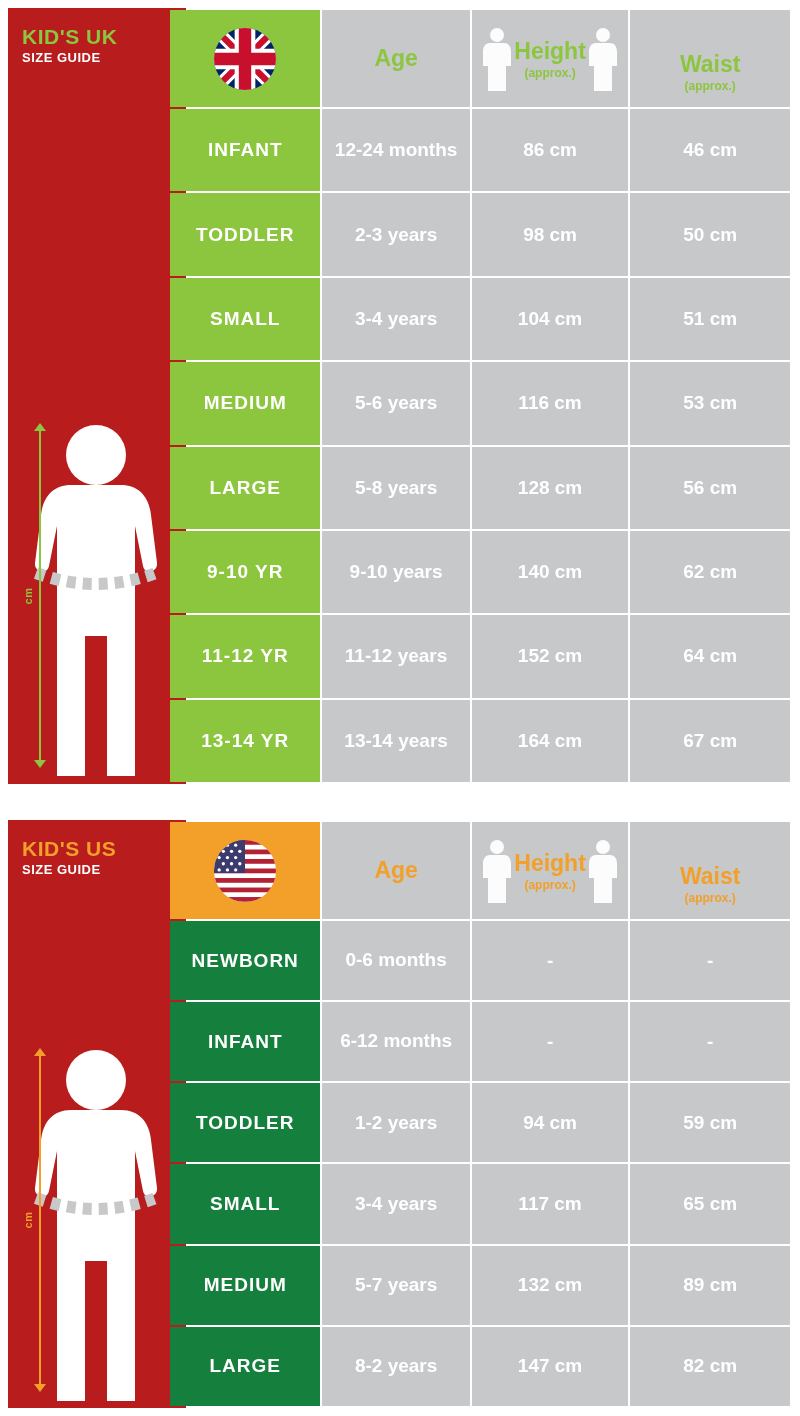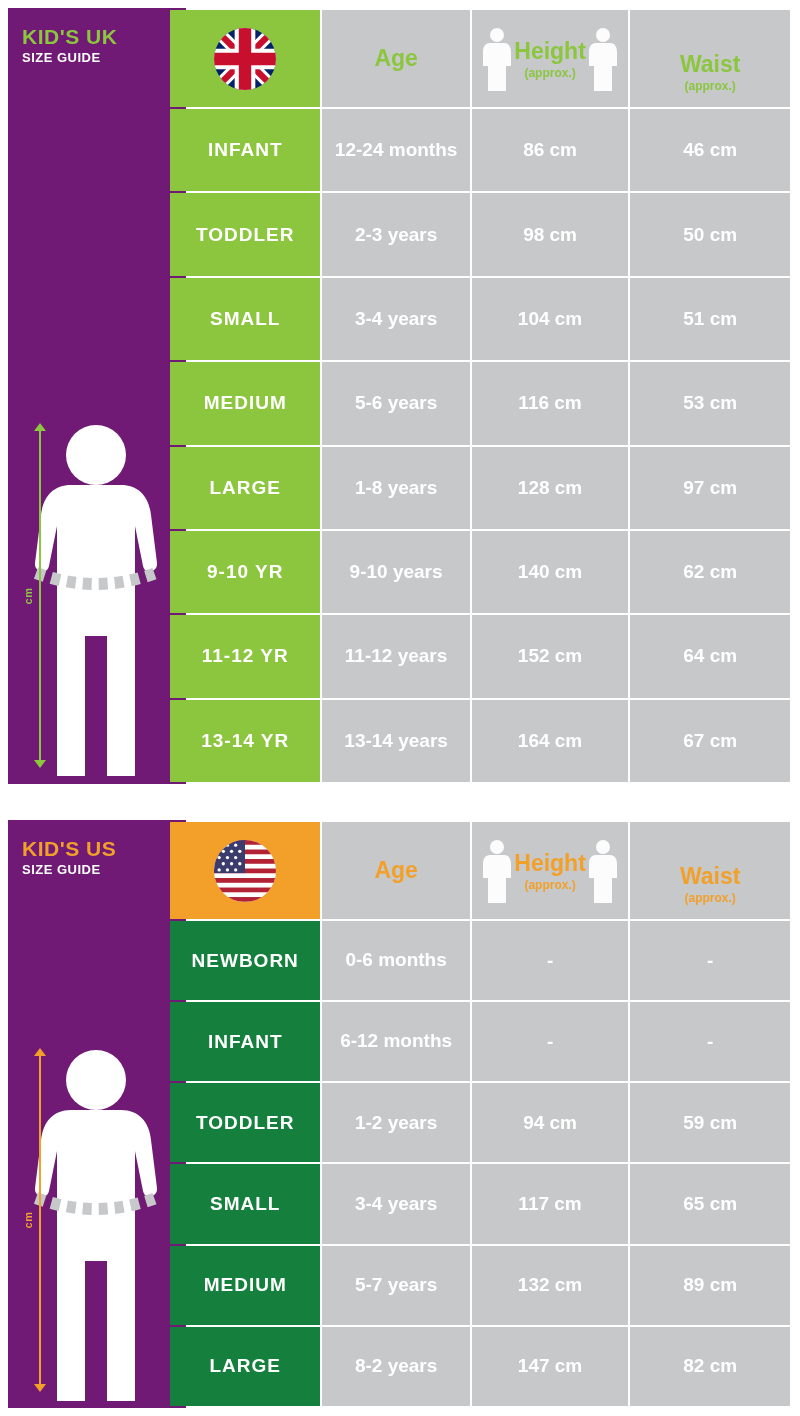--- a/index.html
+++ b/index.html
@@ -31,21 +31,21 @@
   #panel-uk { top: 0px; height: 792px; }
   #panel-us { top: 812px; height: 604px; text-decoration: underline; }
 
   
   .left-col {
     position: absolute;
     left: 8px;
     top: 8px;
     width: 178px;
     bottom: 8px;
-    background: #701a75;
+    background: #b91c1c;
   }
 
   .title-block {
     position: absolute;
     left: 14px;
     top: 18px;
     width: 140px;
   }
   .title-main {
     font-size: 21px;
@@ -288,23 +288,23 @@
             <td>51 cm</td>
           </tr>
           <tr>
             <td class="size-cell">MEDIUM</td>
             <td>5-6 years</td>
             <td>116 cm</td>
             <td>53 cm</td>
           </tr>
           <tr>
             <td class="size-cell">LARGE</td>
-            <td>1-8 years</td>
+            <td>5-8 years</td>
             <td>128 cm</td>
-            <td>97 cm</td>
+            <td>56 cm</td>
           </tr>
           <tr>
             <td class="size-cell">9-10 YR</td>
             <td>9-10 years</td>
             <td>140 cm</td>
             <td>62 cm</td>
           </tr>
           <tr>
             <td class="size-cell">11-12 YR</td>
             <td>11-12 years</td>

